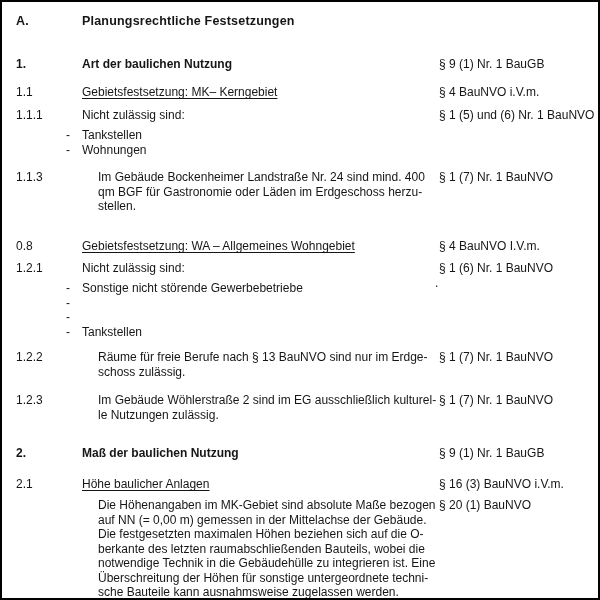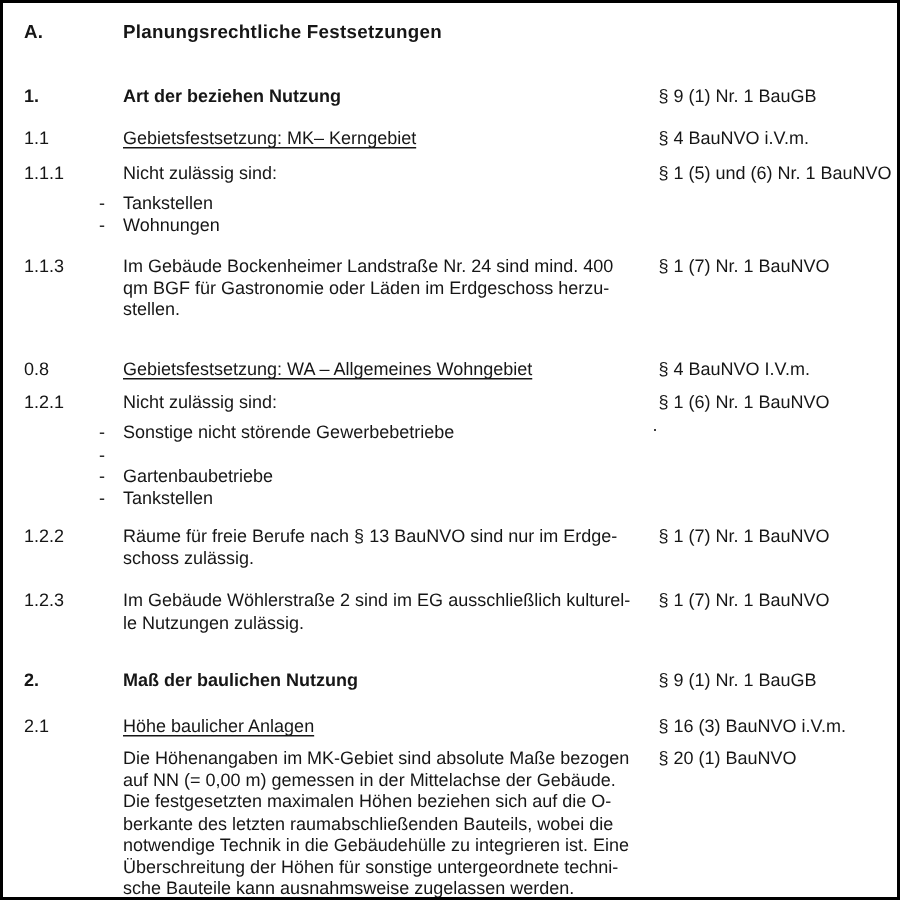--- a/index.html
+++ b/index.html
@@ -18,40 +18,40 @@
     font-size: 12px;
     color: #161616;
     overflow: hidden;
   }
   .row { position: absolute; left: 0; right: 0; }
   .num  { position: absolute; left: 14px; white-space: nowrap; }
   .body { position: absolute; left: 80px; width: 360px; line-height: 14.5px; }
   .ref  { position: absolute; left: 437px; width: 165px; white-space: nowrap; }
   .bold { font-weight: bold; }
   .u    { text-decoration: underline; text-underline-offset: 2px; }
-  .pre  { white-space: pre-line; }
+  .pre  { white-space: pre-line; margin-left: 16px; }
   .doc-title { font-size: 12.5px; letter-spacing: 0.2px; }
   .bullets { position: absolute; left: 64px; line-height: 14.6px; }
   .bullet-item { display: flex; }
   .bullet-dash { display: inline-block; width: 16px; flex: 0 0 16px; }
   .stray { position: absolute; font-size: 12px; }
 </style>
 </head>
 <body>
 
 <div class="page">
 
   <div class="row" style="top:12px">
     <span class="num bold doc-title">A.</span>
     <span class="body bold doc-title">Planungsrechtliche Festsetzungen</span>
   </div>
 
   <div class="row" style="top:55px">
     <span class="num bold">1.</span>
-    <span class="body bold">Art der beziehen Nutzung</span>
+    <span class="body bold">Art der baulichen Nutzung</span>
     <span class="ref">§ 9 (1) Nr. 1 BauGB</span>
   </div>
 
   <div class="row" style="top:83px">
     <span class="num">1.1</span>
     <span class="body u">Gebietsfestsetzung: MK– Kerngebiet</span>
     <span class="ref">§ 4 BauNVO i.V.m.</span>
   </div>
 
   <div class="row" style="top:106px">
@@ -96,21 +96,20 @@
   <div class="bullets" style="top:279px">
     <div class="bullet-item">
       <span class="bullet-dash">-</span>
       <span>Sonstige nicht störende Gewerbebetriebe</span>
     </div>
     <div class="bullet-item">
       <span class="bullet-dash">-</span>
     </div>
     <div class="bullet-item">
       <span class="bullet-dash">-</span>
-      <span>Gartenbaubetriebe</span>
     </div>
     <div class="bullet-item">
       <span class="bullet-dash">-</span>
       <span>Tankstellen</span>
     </div>
   </div>
 
   <div class="row" style="top:348px">
     <span class="num">1.2.2</span>
     <span class="body pre">Räume für freie Berufe nach § 13 BauNVO sind nur im Erdge-

